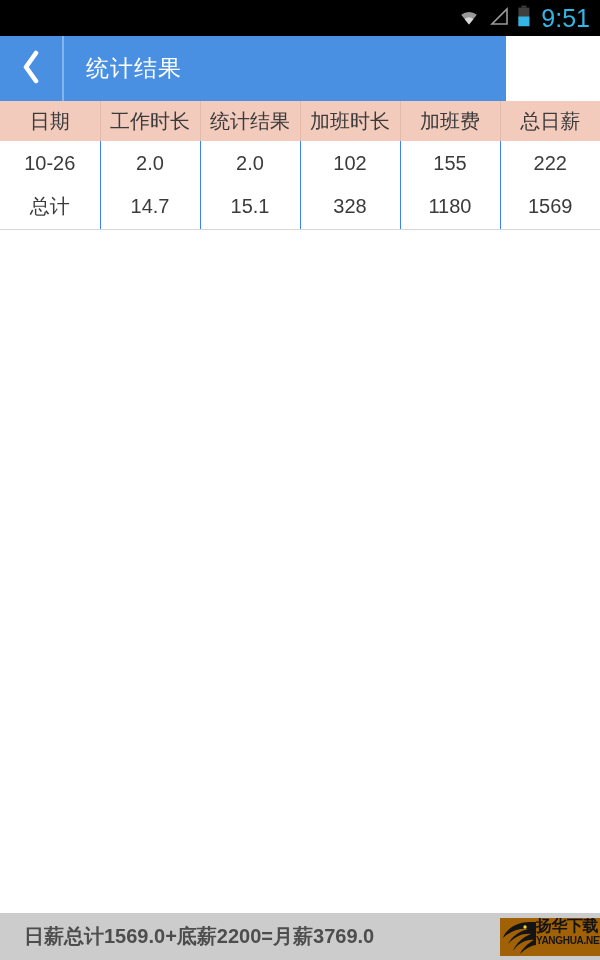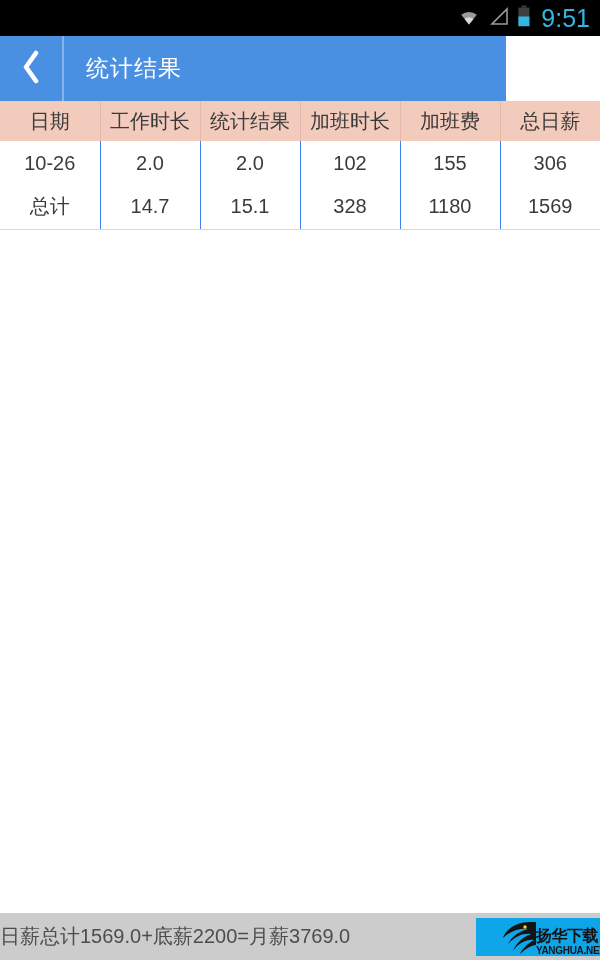--- a/index.html
+++ b/index.html
@@ -120,34 +120,34 @@
     top: 913px;
     width: 600px;
     height: 47px;
     background: #cccccc;
     display: flex;
     align-items: center;
   }
   .bottom-summary {
     color: #4d4d4d;
     font-size: 20px;
-    margin-left: 0;
+    margin-left: 24px;
     white-space: nowrap;
+    font-weight: bold;
   }
   .watermark {
     position: absolute;
     right: 0;
     top: 5px;
     width: 100px;
     height: 38px;
-    background: #0ea5e9;
-    display: flex;
-    align-items: flex-end;
+    background: #a16207;
+    display: flex;
+    align-items: flex-start;
     overflow: hidden;
-    padding-left: 24px;
   }
   .watermark-mark {
     width: 36px;
     height: 38px;
     flex: 0 0 36px;
     position: relative;
   }
   .watermark-text {
     display: flex;
     flex-direction: column;
@@ -226,21 +226,21 @@
       <th>总日薪</th>
     </tr>
   </thead>
   <tbody>
     <tr>
       <td>10-26</td>
       <td>2.0</td>
       <td>2.0</td>
       <td>102</td>
       <td>155</td>
-      <td>306</td>
+      <td>222</td>
     </tr>
     <tr>
       <td>总计</td>
       <td>14.7</td>
       <td>15.1</td>
       <td>328</td>
       <td>1180</td>
       <td>1569</td>
     </tr>
   </tbody>

